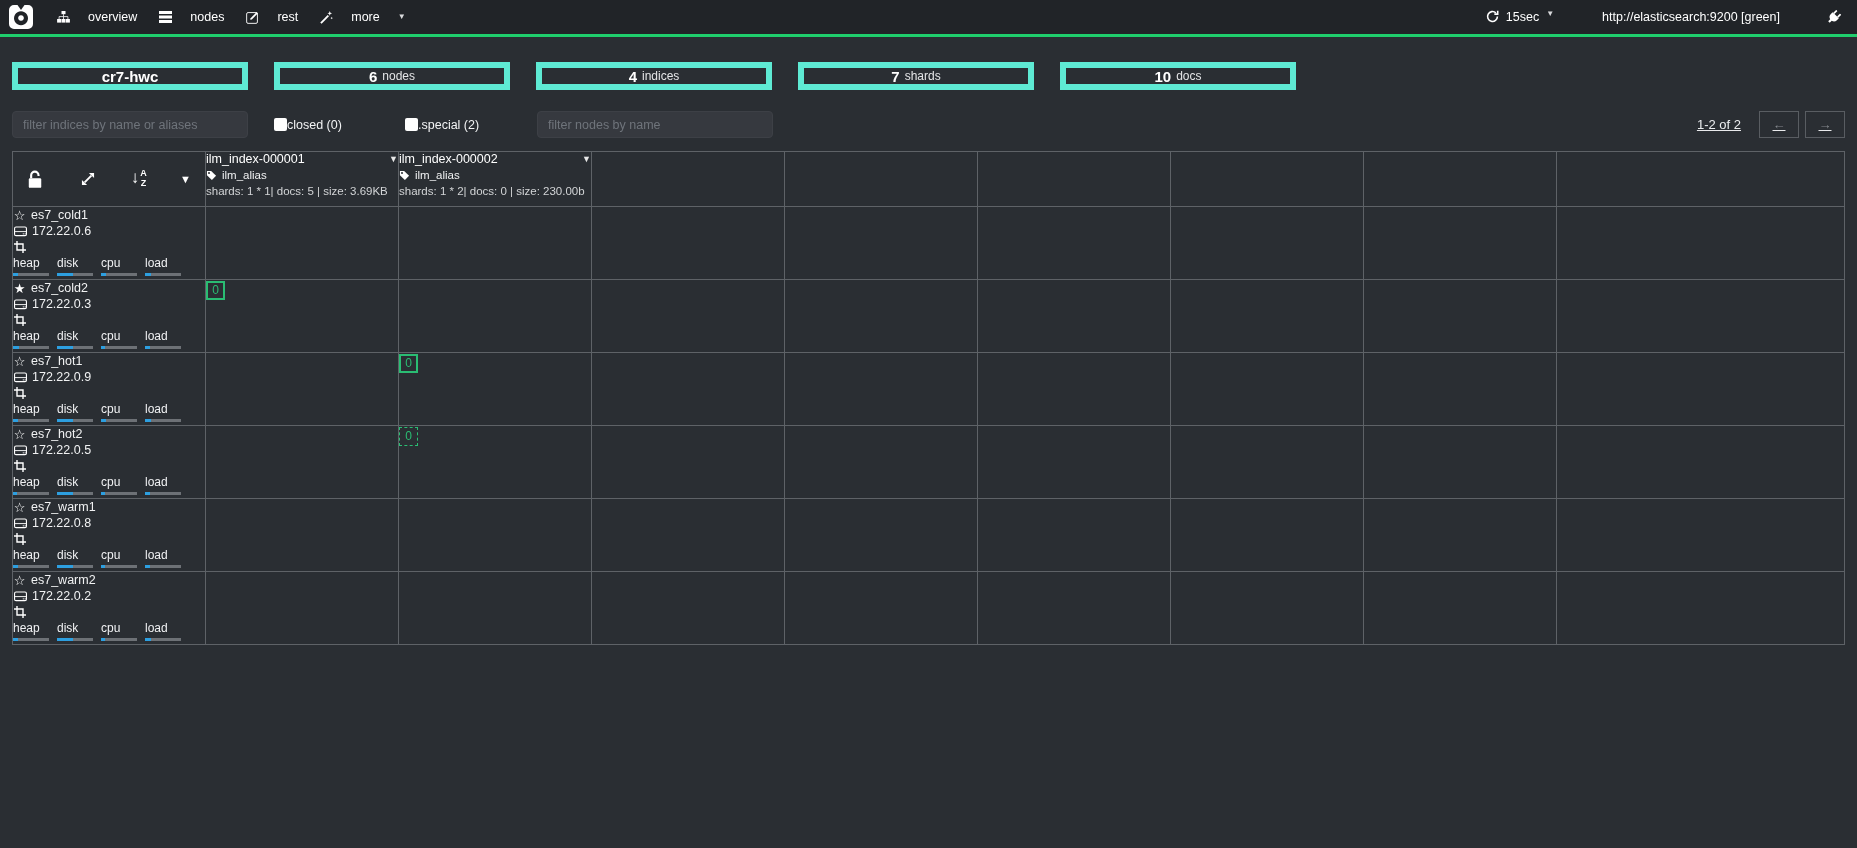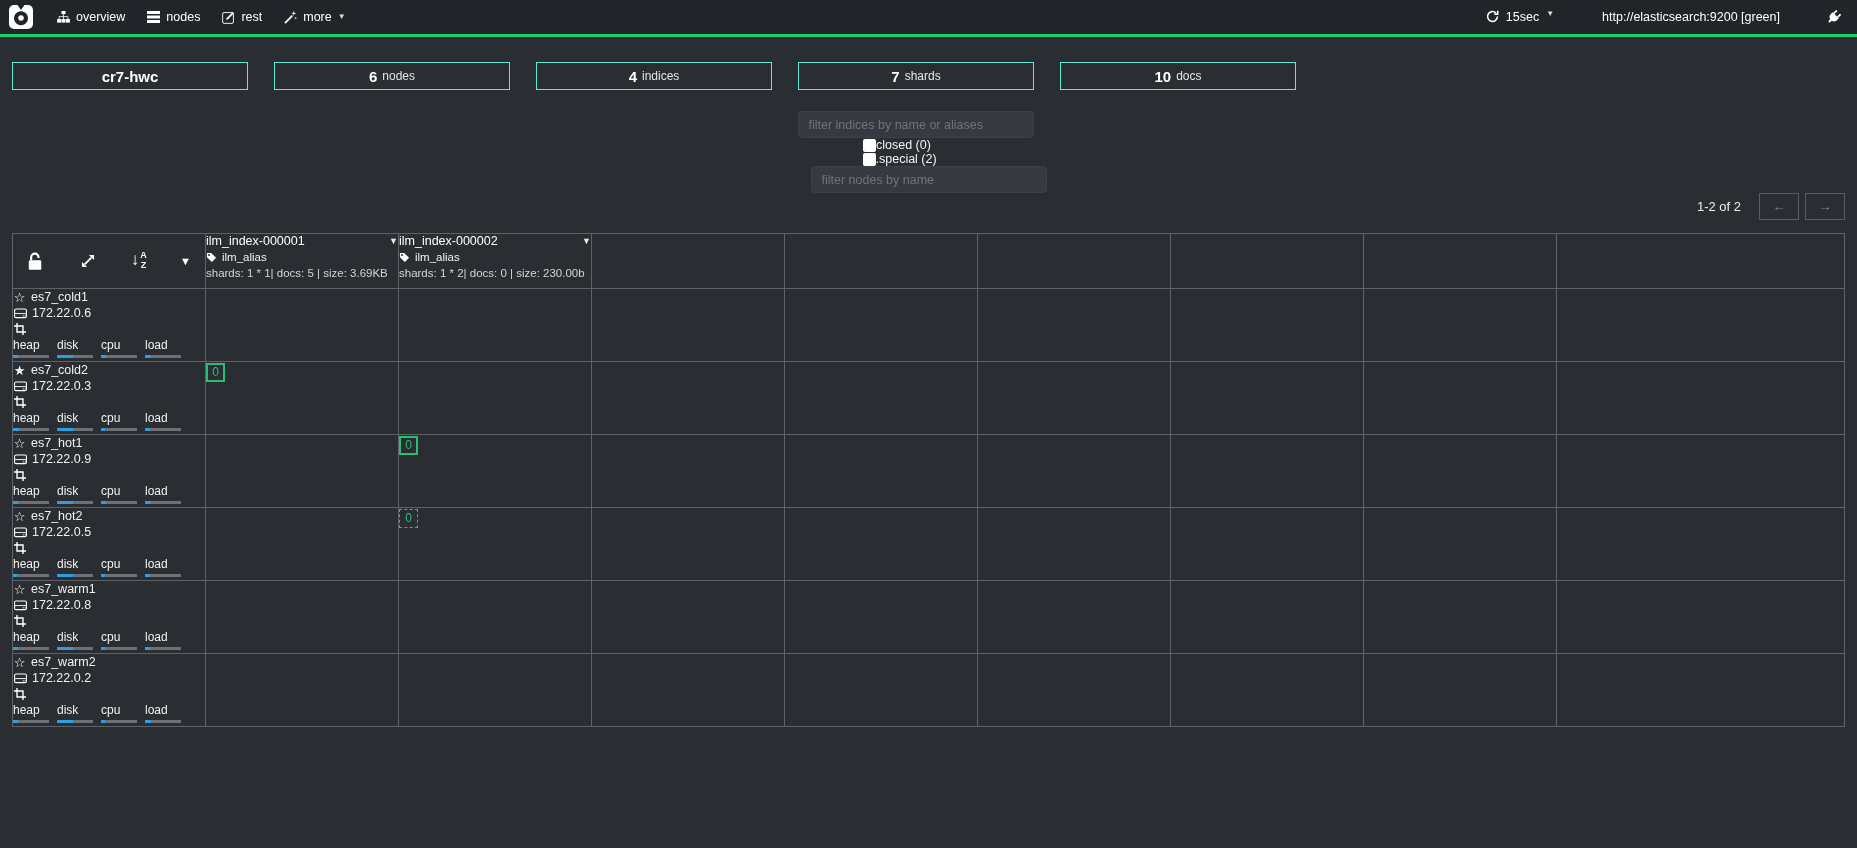--- a/index.html
+++ b/index.html
@@ -7,48 +7,48 @@
   body {
     width:1857px; height:848px; overflow:hidden;
     background:#2a2e33; color:#e9eaec;
     font-family:"Liberation Sans", sans-serif;
   }
   svg { display:block; }
 
   
   .navbar { height:34px; background:#212428; display:flex; align-items:center; padding:0 16px 0 8px; }
   .brand { width:26px; height:26px; margin-right:12px; display:flex; align-items:center; cursor:pointer; }
-  .nav-item { display:flex; align-items:center; gap:6px; padding:0 11px; font-size:12.5px; color:#fff; cursor:pointer; white-space:nowrap;text-align:right; }
+  .nav-item { display:flex; align-items:center; gap:18px; padding:0 11px; font-size:12.5px; color:#fff; cursor:pointer; white-space:nowrap;text-align:right; }
   .caret { font-size:8px; color:#d9dadc; line-height:1; }
   .nav-right { margin-left:auto; display:flex; align-items:center; }
   .refresh-group { display:flex; align-items:flex-start; gap:7px; font-size:12.5px; color:#fff; margin-right:48px; cursor:pointer; }
   .conn-url { font-size:12.5px; color:#fff; margin-right:46px; }
   .plug-btn { cursor:pointer; display:flex; align-items:center; }
   .status-line { height:3px; background:var(--status-green,#1fce6d); }
 
   .page { padding:0 12px; }
 
   
   .stats-row { margin-top:25px; display:flex; gap:26px; }
-  .stat-box { flex:0 0 236px; height:28px; border:1px solid #5eead4; display:flex; align-items:center; justify-content:center; gap:5px; }
+  .stat-box { flex:0 0 236px; height:28px; border:6px solid #5eead4; display:flex; align-items:center; justify-content:center; gap:5px; }
   .stat-box.last { flex:1 1 auto; }
   .stat-value { font-size:15px; font-weight:bold; color:#fff; }
   .stat-label { font-size:12px; color:#e4e5e7; }
 
   
-  .filter-row { margin-top:21px; display:flex; align-items:center;flex-direction:column; }
+  .filter-row { margin-top:21px; display:flex; align-items:center; }
   .flt { width:236px; height:27px; background:#36393f; border:1px solid #3d4046; border-radius:4px;
          color:#dcdee0; font-size:12.5px; padding:0 10px; font-family:inherit; outline:none; }
   .flt::placeholder { color:#6f747b; }
   .flt.first { margin-right:26px; }
   .cb-group { display:flex; align-items:center; gap:0; font-size:12.5px; color:#f2f3f4; cursor:pointer; }
   .cb-group.closed { width:131px; }
   .cb-group.special { width:132px; }
   .cb { width:13px; height:13px; background:#fff; border-radius:2px; flex:0 0 13px; }
-  .pager { margin-left:auto; display:flex; align-items:center; }
+  .pager { margin-left:auto; display:flex; align-items:center;text-decoration:underline; }
   .pager-range { font-size:13px; color:#eceef0; margin-right:12px; }
   .pager-btn { width:40px; height:27px; background:transparent; border:1px solid #595d62; color:#84888d;
                font-size:13px; display:flex; align-items:center; justify-content:center; margin-left:6px; cursor:pointer; }
 
   
   .grid { margin-top:13px; width:1833px; border-collapse:collapse; table-layout:fixed; }
   .grid th, .grid td { border:1px solid #5e6267; padding:0; vertical-align:top; }
   .grid thead tr { height:55px; }
   .grid tbody tr { height:73px; }
 

